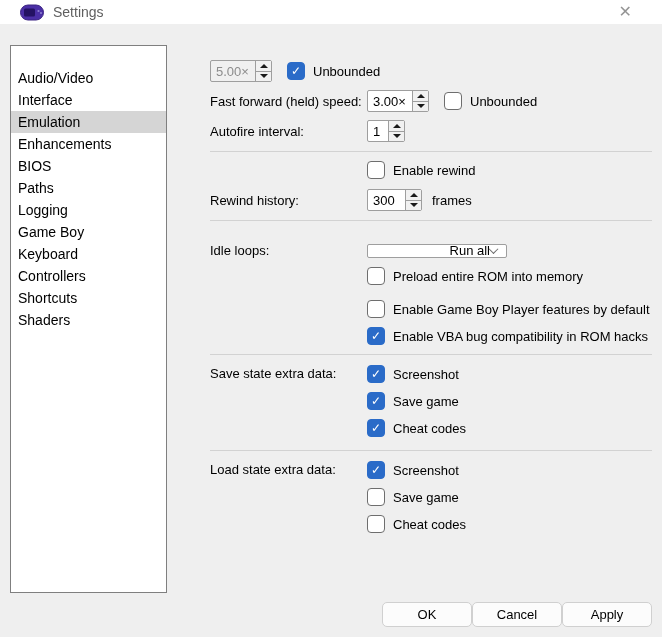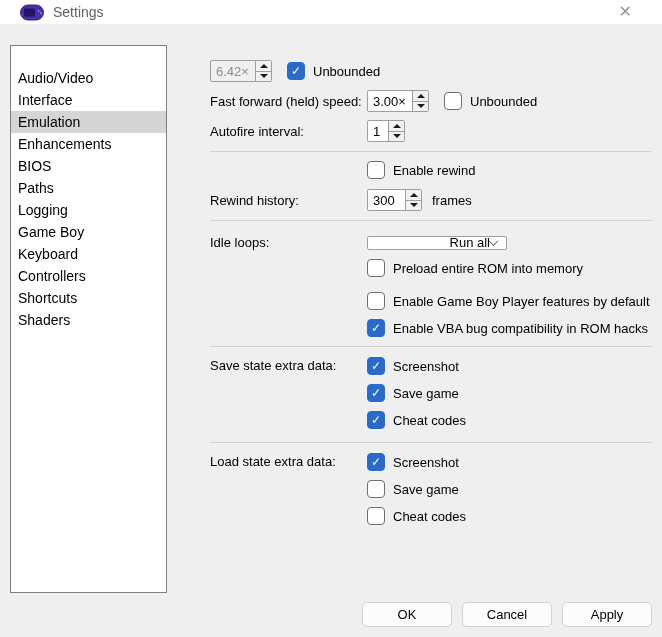--- a/index.html
+++ b/index.html
@@ -64,21 +64,21 @@
     border-radius:2px; display:flex; align-items:center;
     justify-content:flex-end; padding:0 9px 0 16px;
   }
   .chev { width:7px; height:7px; border-right:1.4px solid #6b6b6b;
           border-bottom:1.4px solid #6b6b6b; transform:rotate(45deg) translate(-1px,-1px); }
   
   .group { display:flex; align-items:flex-start; }
   .group .lbl { width:157px; flex-shrink:0; line-height:18px; }
   .stack { display:flex; flex-direction:column; gap:9px; }
   
-  .footer { position:absolute; right:10px; bottom:10px; display:flex; gap:10px; }
+  .footer { position:absolute; right:10px; bottom:10px; display:flex; }
   .btn-dialog {
     width:90px; height:25px; background:#fcfcfc; border:1px solid #d0d0d0;
     border-radius:5px; display:flex; align-items:center; justify-content:center;
   }
   .mt10 { margin-top:10px; }
 </style>
 </head>
 <body>
 
 <div class="window">
@@ -108,21 +108,21 @@
     <div class="side-item">Keyboard</div>
     <div class="side-item">Controllers</div>
     <div class="side-item">Shortcuts</div>
     <div class="side-item">Shaders</div>
   </div>
 
   <div class="main">
 
     <div class="row" style="margin-top:8px;">
       <span class="spin w-ff disabled">
-        <span class="val">6.42×</span>
+        <span class="val">5.00×</span>
         <span class="btns">
           <span class="sbtn">
               <span class="tri-up"></span>
             </span>
           <span class="sbtn">
               <span class="tri-down"></span>
             </span>
         </span>
       </span>
       <span class="cb-row" style="margin-left:15px;">
@@ -192,21 +192,21 @@
           <span class="sbtn">
               <span class="tri-down"></span>
             </span>
         </span>
       </span>
       <span style="margin-left:10px;">frames</span>
     </div>
 
     <div class="sep"></div>
 
-    <div class="row" style="margin-top:14px;">
+    <div class="row" style="margin-top:22px;">
       <span class="lbl">Idle loops:</span>
       <span class="combo">
         <span>Run all</span>
         <span class="chev"></span>
       </span>
     </div>
 
     <div class="row" style="margin-top:9px;">
       <span class="lbl"></span>
       <span class="cb-row">

